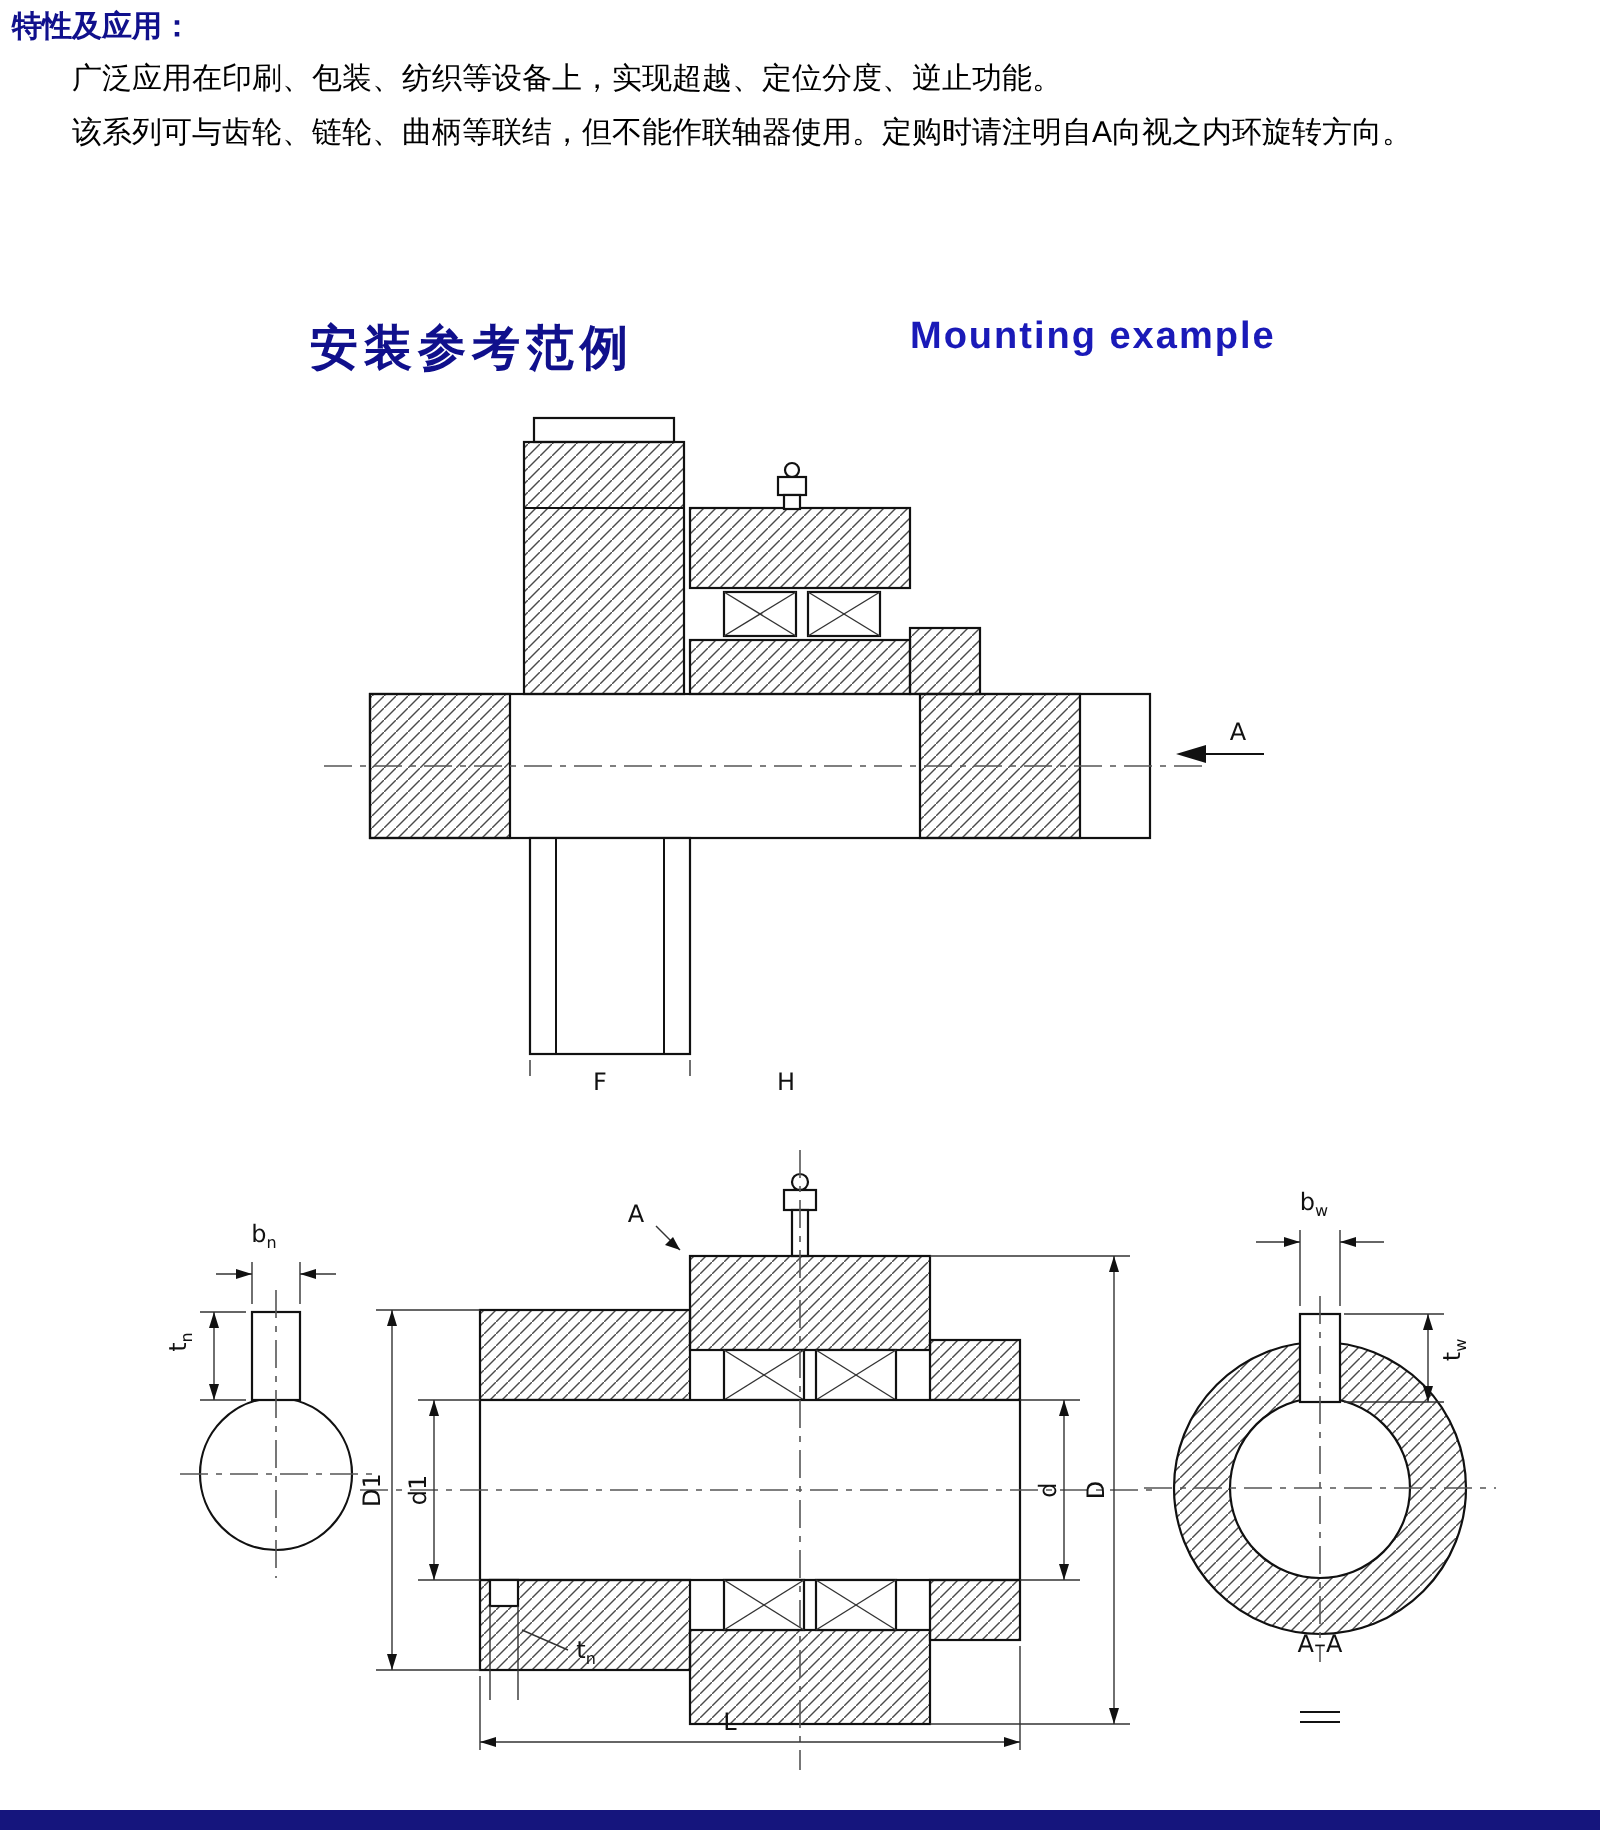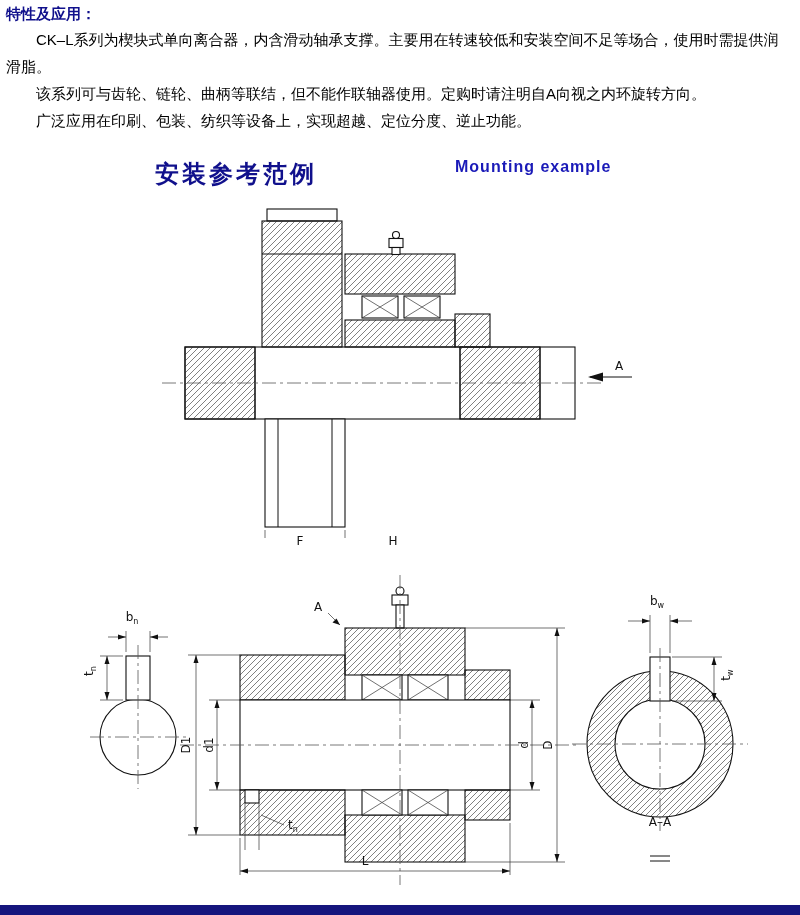--- a/index.html
+++ b/index.html
@@ -9,21 +9,21 @@
     font-family: "Liberation Sans", "DejaVu Sans", sans-serif;
   }
   .page { position: relative; width: 800px; height: 915px; background: #fff; overflow: hidden; }
 
   .intro { position: absolute; top: 0; left: 0; width: 100%; padding: 2px 12px 0 6px; font-size: 15px; color: #000; }
   .intro-heading { display: block; font-weight: bold; color: #10108c; line-height: 24px; }
   .para { margin: 0; text-indent: 2em; line-height: 27px; }
 
   .titles { position: absolute; top: 158px; left: 0; width: 100%; height: 32px; }
   .title-zh { position: absolute; left: 155px; font-size: 24px; font-weight: bold; color: #10108c; letter-spacing: 3px; }
-  .title-en { position: absolute; left: 455px; font-size: 16px; font-weight: bold; color: #1a1ab8; letter-spacing: 1px; }
+  .title-en { position: absolute; left: 455px; font-size: 19px; font-weight: bold; color: #1a1ab8; letter-spacing: 1px; }
 
   .drawing-top    { position: absolute; left: 150px; top: 192px; width: 520px; height: 360px; }
   .drawing-bottom { position: absolute; left: 80px;  top: 553px; width: 705px; height: 350px; }
 
   .footer-bar { position: absolute; left: 0; bottom: 0; width: 100%; height: 10px; background: #15157d; }
 
   
   .part  { fill: #ffffff; stroke: #111; stroke-width: 1.1; }
   .outl  { stroke: #111; stroke-width: 1.1; }
   .ln    { stroke: #111; stroke-width: 1; fill: none; }
@@ -33,23 +33,22 @@
   .sub   { font-size: 8px; }
   .arrow { fill: #111; stroke: none; }
 </style>
 </head>
 <body>
 
 <div class="page">
 
   <div class="intro">
     <span class="intro-heading">特性及应用：</span>
-    <p class="para">CK–L系列为楔块式单向离合器，内含滑动轴承支撑。主要用在转速较低和安装空间不足等场合，使用时需提供润滑脂。</p>
+    <p class="para">广泛应用在印刷、包装、纺织等设备上，实现超越、定位分度、逆止功能。</p>
     <p class="para">该系列可与齿轮、链轮、曲柄等联结，但不能作联轴器使用。定购时请注明自A向视之内环旋转方向。</p>
-    <p class="para">广泛应用在印刷、包装、纺织等设备上，实现超越、定位分度、逆止功能。</p>
   </div>
 
   <div class="titles">
     <span class="title-zh">安装参考范例</span>
     <span class="title-en">Mounting example</span>
   </div>
 
   <svg class="drawing-top" viewBox="0 0 520 360">
     <defs>
       <pattern id="hatchA" patternUnits="userSpaceOnUse" width="6" height="6">

